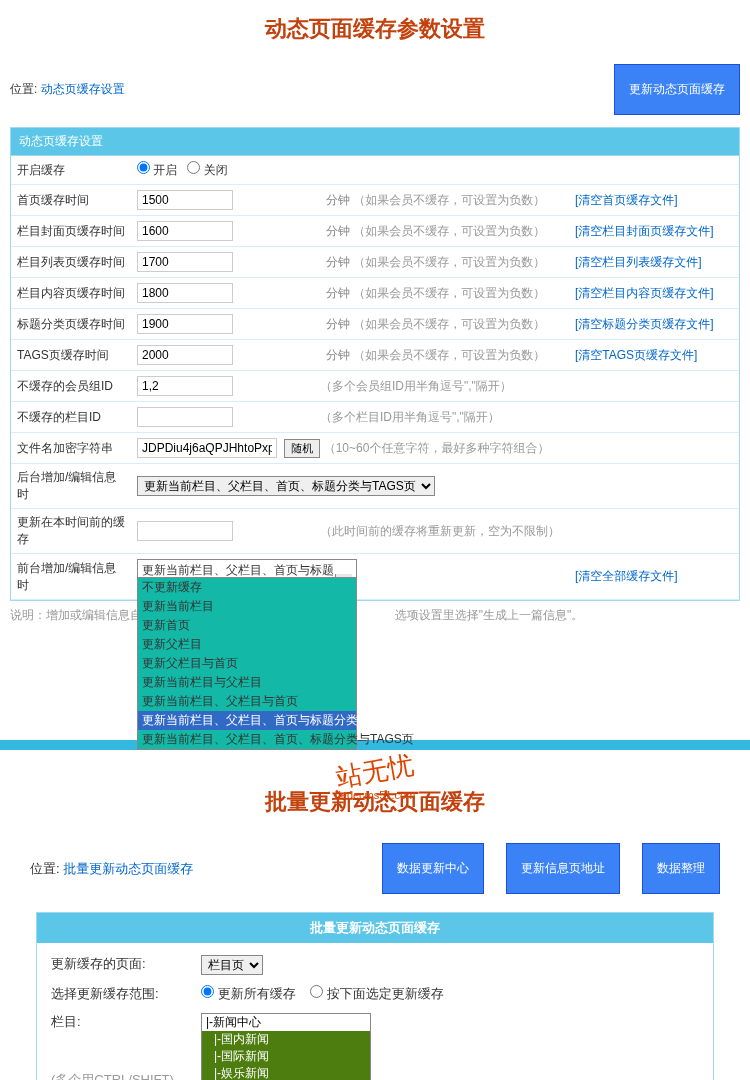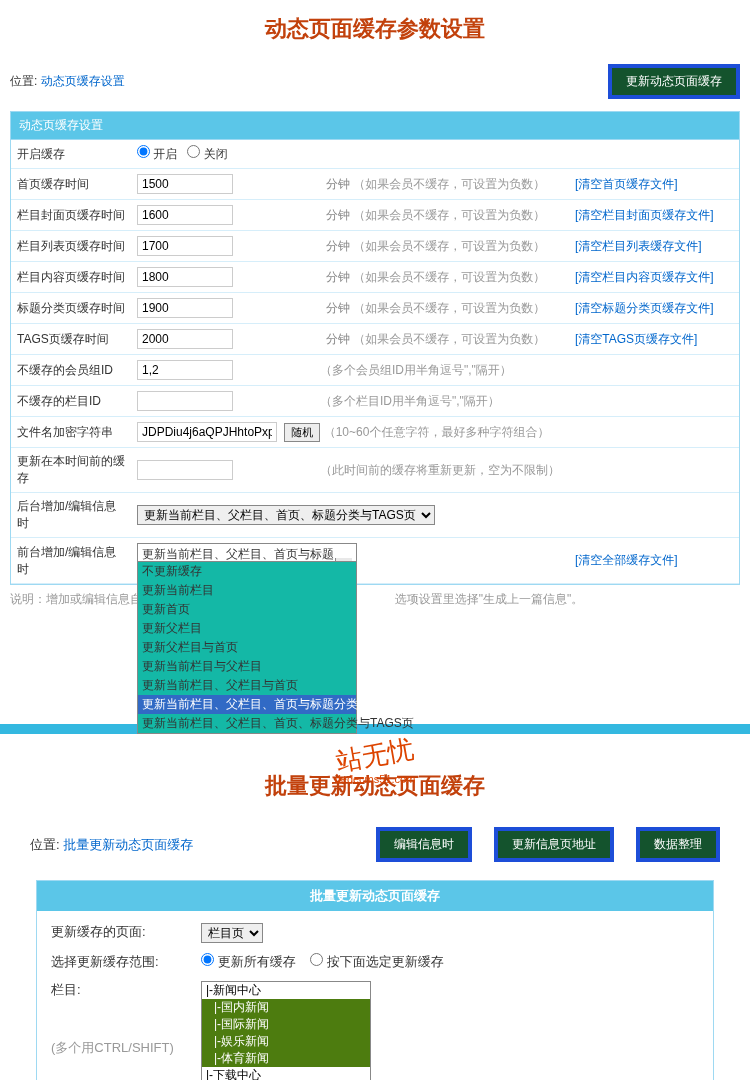--- a/index.html
+++ b/index.html
@@ -2,21 +2,21 @@
 <html><head>
 <meta charset="utf-8">
 <style>
 * { box-sizing: border-box; margin: 0; padding: 0; }
 body { font-family: "Microsoft YaHei", Arial, sans-serif; font-size: 12px; color: #333; background: #fff; width: 750px; }
 .section1 { }
 .title-red { color: #c2410c; font-size: 22px; font-weight: bold; text-align: center; padding: 14px 0; }
 .breadcrumb-row { display: flex; justify-content: space-between; align-items: center; padding: 6px 10px; }
 .breadcrumb-row .loc { font-size: 12px; }
 .breadcrumb-row .loc .link { color: #06c; }
-.btn-green { background: #14532d; color: #fff; border: 4px solid #1d4ed8; padding: 5px 14px; font-size: 12px; cursor: pointer; }
+.btn-green { background: #3b82f6; color: #fff; border: 1px solid #1d4ed8; padding: 16px 14px; font-size: 12px; cursor: pointer; }
 .panel { border: 1px solid #9ed9f2; margin: 6px 10px 0 10px; }
 .panel-header { background: #5bc6e8; color: #fff; padding: 5px 8px; font-size: 12px; border-bottom: 1px solid #9ed9f2; }
 table.form { width: 100%; border-collapse: collapse; }
 table.form td { border-bottom: 1px solid #d6eefa; padding: 5px 6px; font-size: 12px; vertical-align: middle; margin-left: 36px; }
 table.form td.label { width: 120px; color: #333; background: #fff; }
 table.form td.val { background: #fff; }
 input[type="text"] { border: 1px solid #ccc; padding: 2px 4px; font-size: 12px; width: 96px; }
 input[type="text"].wide { width: 140px; }
 .unit { color: #888; margin-left: 6px; }
 .hint { color: #999; }
@@ -125,31 +125,31 @@
       </tr>
       <tr>
         <td class="label">文件名加密字符串</td>
         <td class="val" colspan="3">
           <input type="text" class="wide" value="JDPDiu4j6aQPJHhtoPxpWg2c" style="">
           <button class="rand-btn">随机</button>
           <span class="hint">（10~60个任意字符，最好多种字符组合）</span>
         </td>
       </tr>
       <tr>
-        <td class="label">更新在本时间前的缓存</td>
-        <td class="val"><input type="text" value="" style=""></td>
-        <td class="val" colspan="2"><span class="hint">（此时间前的缓存将重新更新，空为不限制）</span></td>
-      </tr>
-      <tr>
         <td class="label">后台增加/编辑信息时</td>
         <td class="val" colspan="3">
           <select class="sel">
             <option>更新当前栏目、父栏目、首页、标题分类与TAGS页</option>
           </select>
         </td>
+      </tr>
+      <tr>
+        <td class="label">更新在本时间前的缓存</td>
+        <td class="val"><input type="text" value="" style=""></td>
+        <td class="val" colspan="2"><span class="hint">（此时间前的缓存将重新更新，空为不限制）</span></td>
       </tr>
       <tr>
         <td class="label">前台增加/编辑信息时</td>
         <td class="val" colspan="2" style="position:relative; padding-bottom:0;">
           <div class="dropdown-open">
             <div class="dropdown-box">
               <div class="dropdown-selected">
                 <span>更新当前栏目、父栏目、首页与标题分类</span>
                 <span class="dropdown-arrow">▼</span>
               </div>
@@ -187,21 +187,21 @@
 </div>
 
 <div class="section2">
   <div class="title-red" style="margin-top:-28px;">批量更新动态页面缓存</div>
   <div class="action-row">
     <div class="bread2">
       <span>位置:</span>
       <span class="link">批量更新动态页面缓存</span>
     </div>
     <div class="action-buttons">
-      <button class="btn-green">编辑信息时</button>
+      <button class="btn-green">数据更新中心</button>
       <button class="btn-green">更新信息页地址</button>
       <button class="btn-green">数据整理</button>
     </div>
   </div>
   <div class="panel2">
     <div class="panel2-header">批量更新动态页面缓存</div>
     <div class="panel2-body">
       <div class="fr">
         <div class="flabel">更新缓存的页面:</div>
         <select class="sel">

